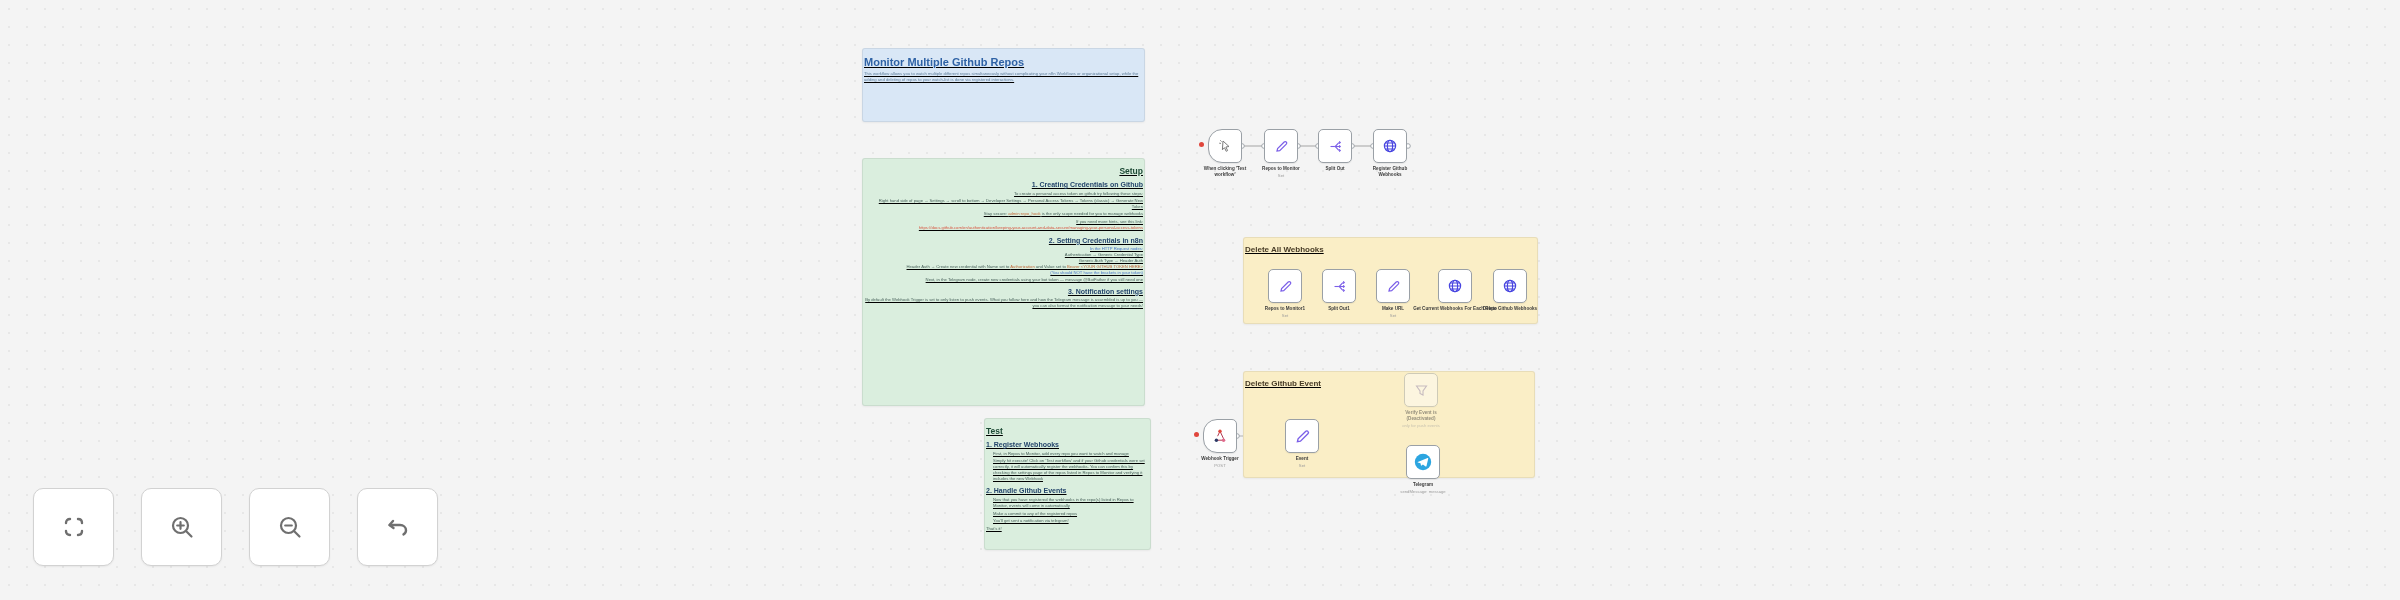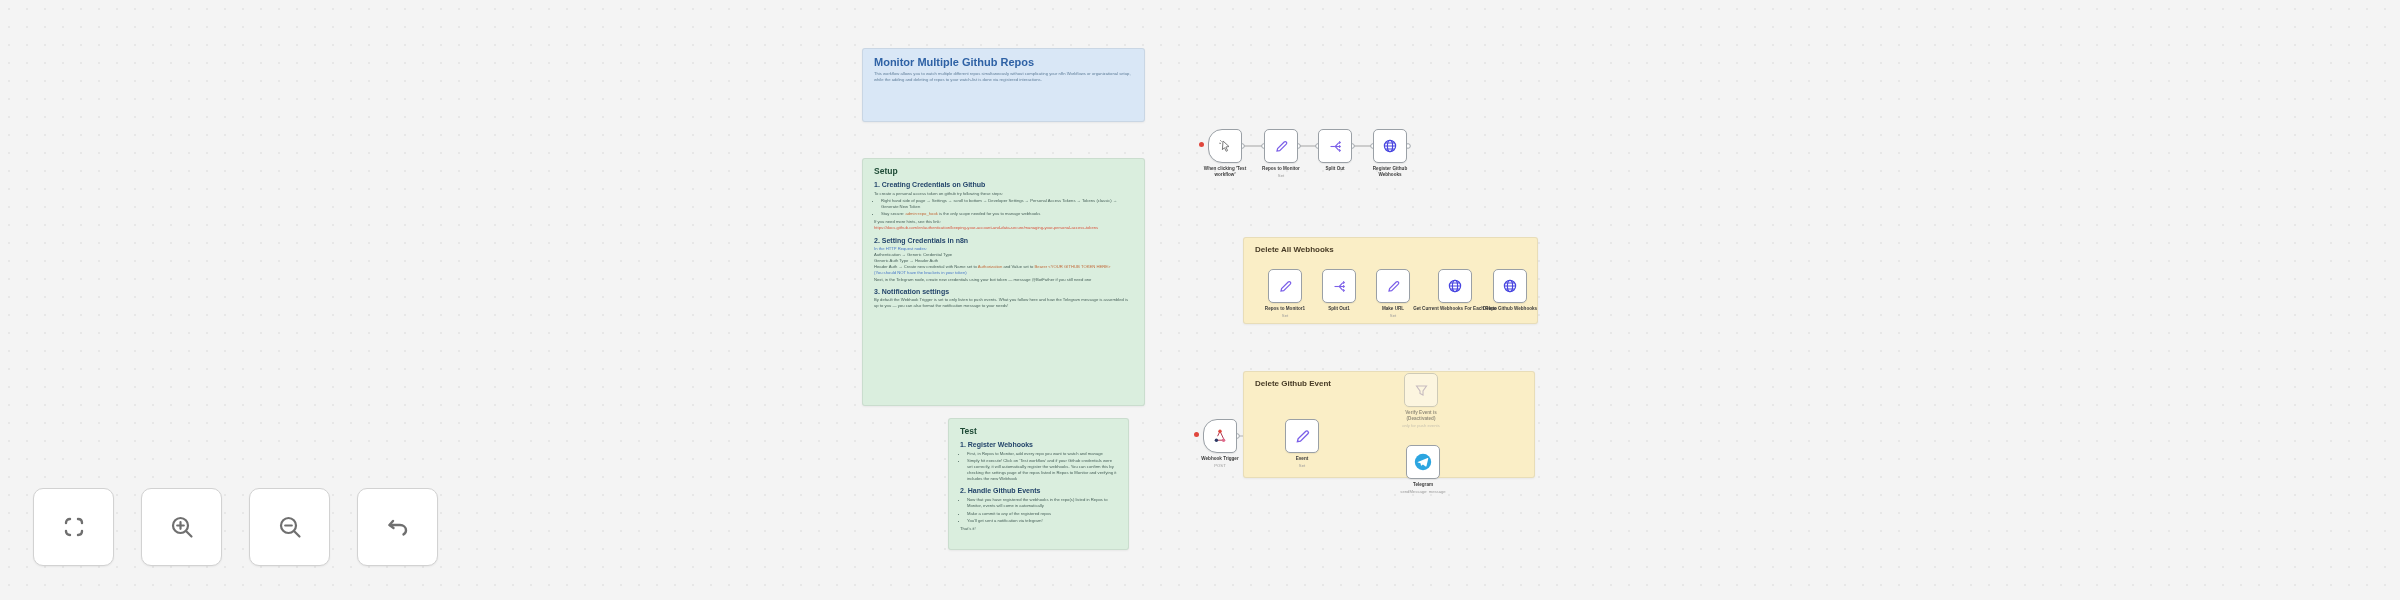--- a/index.html
+++ b/index.html
@@ -13,21 +13,21 @@
     position:absolute; inset:0;
     background-color:#f4f4f4;
     background-image:radial-gradient(#e7e7e7 1px, transparent 1px);
     background-size:18px 18px;
   }
   
   .note {
     position:absolute; border-radius:3px;
     border:1px solid rgba(0,0,0,0.07);
     box-shadow:0 1px 2px rgba(0,0,0,0.05);
-    padding:7px 11px; overflow:hidden;
+    padding:7px 1px; overflow:hidden;text-decoration:underline;
   }
   .note-blue  { background:#d9e7f6; }
   .note-green { background:#daeede; }
   .note-yellow{ background:#faeec6; }
   .note-blue h1 { font-size:11px; font-weight:bold; color:#2f62a5; margin-bottom:3px; }
   .note-blue p  { font-size:4.2px; line-height:1.45; color:#5e7d99; }
   .note-green h1 { font-size:8.5px; font-weight:bold; color:#1d4a35; margin-bottom:4px; }
   .note-green h2 { font-size:7px;   font-weight:bold; color:#24456b; margin:5px 0 2.5px; }
   .note-green p, .note-green li { font-size:4.2px; line-height:1.45; color:#48615a; }
   .note-green ul { padding-left:7px; margin:1px 0 2px; }
@@ -105,21 +105,21 @@
       <circle cx="1406" cy="462" r="2.3"></circle>
         <circle cx="1440" cy="462" r="2.3"></circle>
     </g>
   </svg>
 
   <div class="note note-blue" style="left:862px; top:48px; width:283px; height:74px;">
     <h1>Monitor Multiple Github Repos</h1>
     <p>This workflow allows you to watch multiple different repos simultaneously without complicating your n8n Workflows or organizational setup, while the adding and deleting of repos to your watch-list is done via registered interactions.</p>
   </div>
 
-  <div class="note note-green" style="left:862px; top:158px; width:283px; height:248px;">
+  <div class="note note-green" style="left:862px; top:158px; width:283px; height:248px;text-align:right;">
     <h1>Setup</h1>
     <h2>1. Creating Credentials on Github</h2>
     <p>To create a personal access token on github try following these steps:</p>
     <ul>
       <li>Right hand side of page → Settings → scroll to bottom → Developer Settings → Personal Access Tokens → Tokens (classic) → Generate New Token</li>
       <li><span>Stay secure:</span>
         <span class="t-code">admin:repo_hook</span>
         <span>is the only scope needed for you to manage webhooks</span></li>
     </ul>
     <p>If you need more hints, see this link:</p>
@@ -128,21 +128,21 @@
     <p><span class="t-link">In the HTTP Request nodes:</span></p>
     <p>Authentication → Generic Credential Type</p>
     <p>Generic Auth Type → Header Auth</p>
     <p><span>Header Auth → Create new credential with Name set to </span><span class="t-code">Authorization</span><span> and Value set to </span><span class="t-code">Bearer &lt;YOUR GITHUB TOKEN HERE&gt;</span></p>
     <p><span class="t-link">(You should NOT have the brackets in your token)</span></p>
     <p>Next, in the Telegram node, create new credentials using your bot token — message @BotFather if you still need one</p>
     <h2>3. Notification settings</h2>
     <p>By default the Webhook Trigger is set to only listen to push events. What you follow here and how the Telegram message is assembled is up to you — you can also format the notification message to your needs!</p>
   </div>
 
-  <div class="note note-green" style="left:948px; top:418px; width:181px; height:132px;">
+  <div class="note note-green" style="left:984px; top:418px; width:167px; height:132px;">
     <h1>Test</h1>
     <h2>1. Register Webhooks</h2>
     <ul>
       <li>First, in Repos to Monitor, add every repo you want to watch and manage</li>
       <li>Simply hit execute! Click on 'Test workflow' and if your Github credentials were set correctly, it will automatically register the webhooks. You can confirm this by checking the settings page of the repos listed in Repos to Monitor and verifying it includes the new Webhook</li>
     </ul>
     <h2>2. Handle Github Events</h2>
     <ul>
       <li>Now that you have registered the webhooks in the repo(s) listed in Repos to Monitor, events will come in automatically</li>
       <li>Make a commit to any of the registered repos</li>

